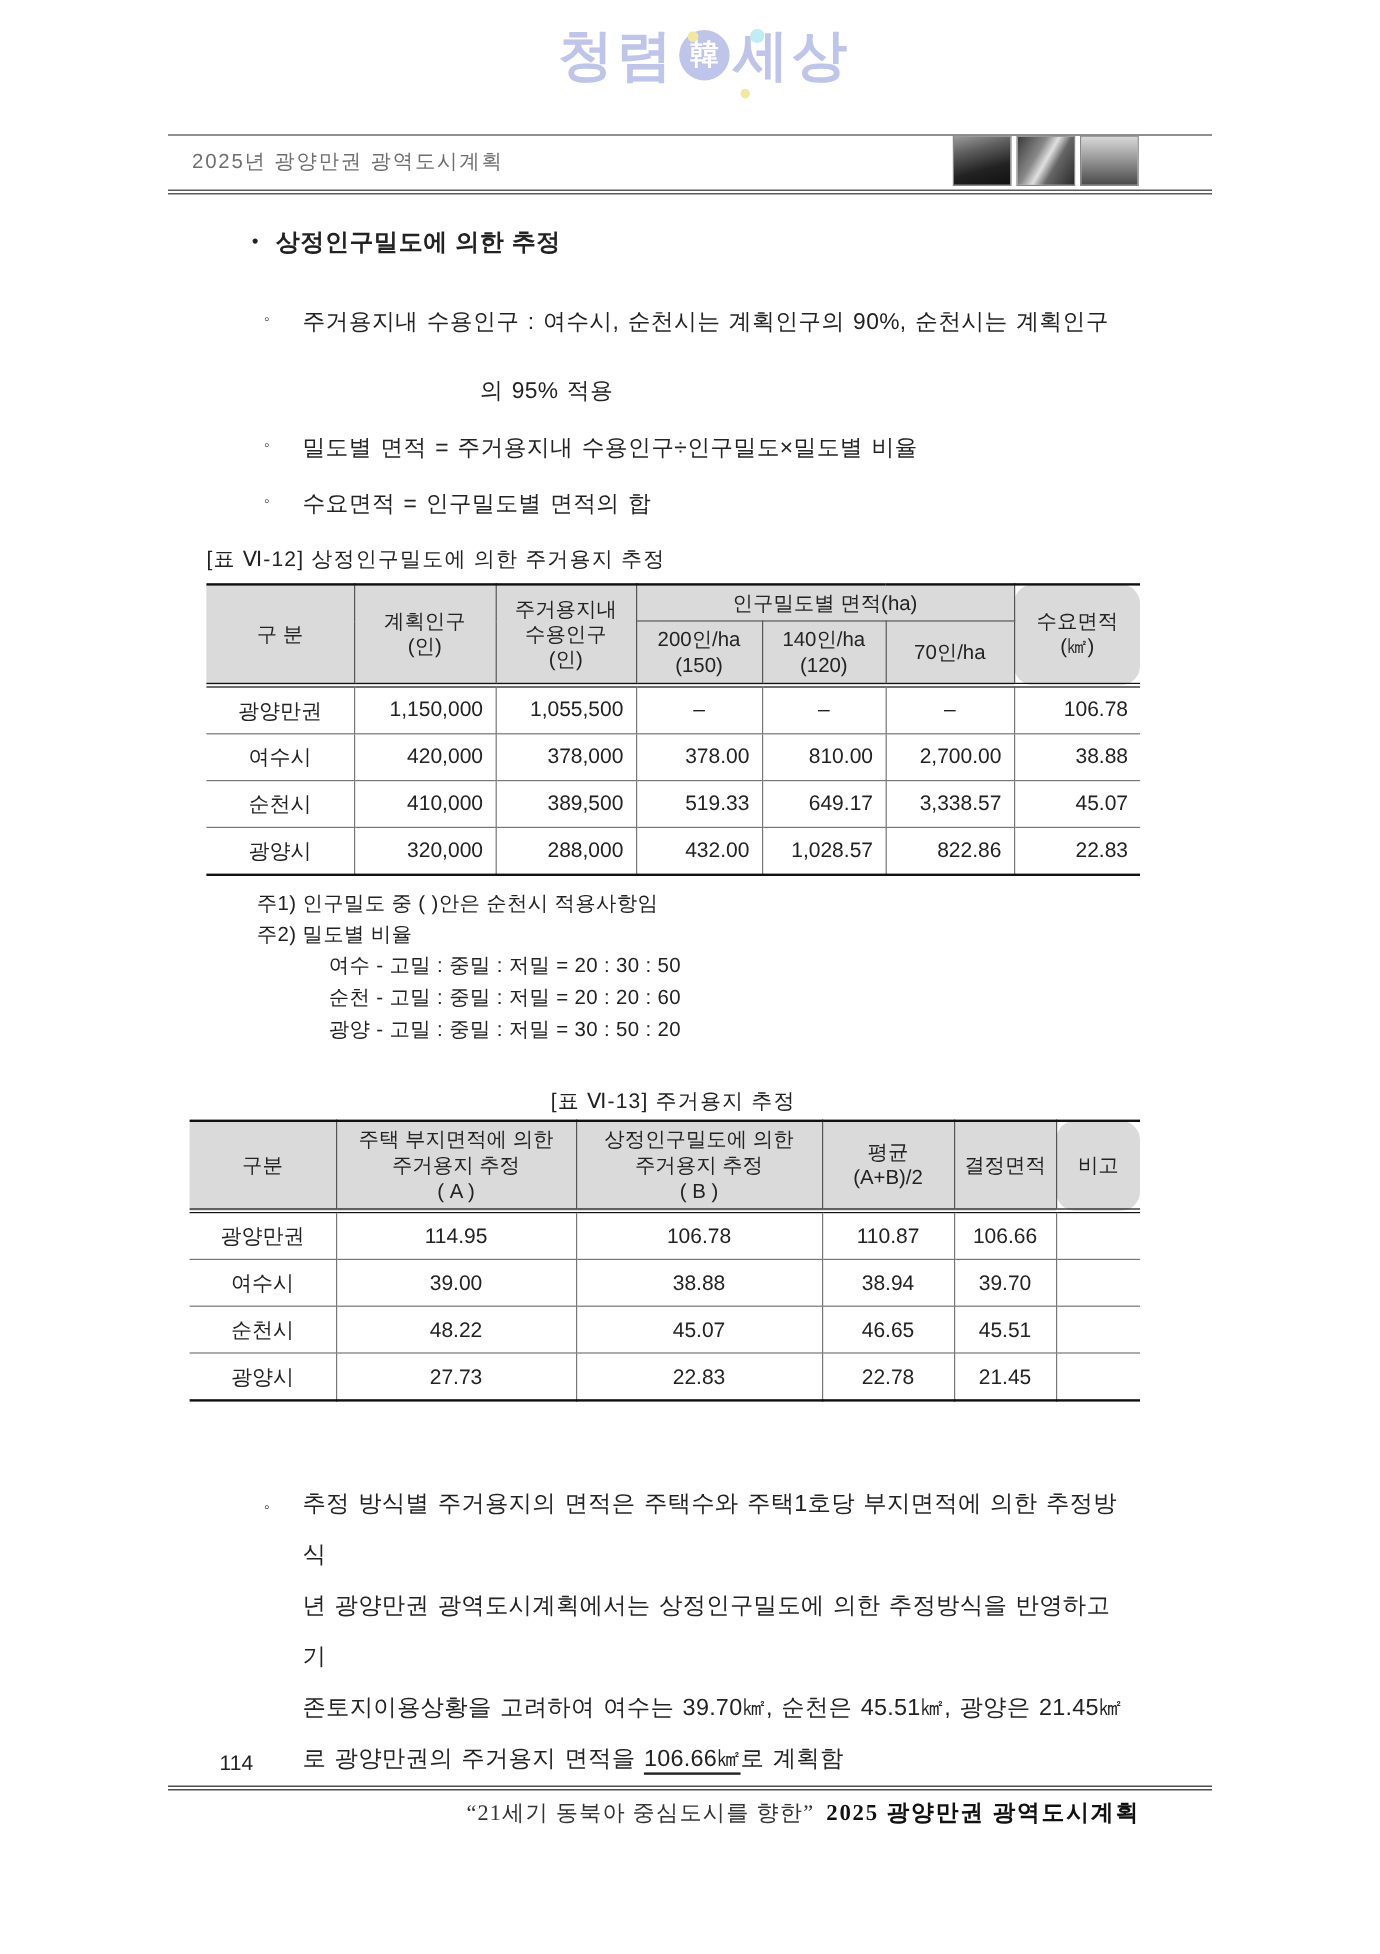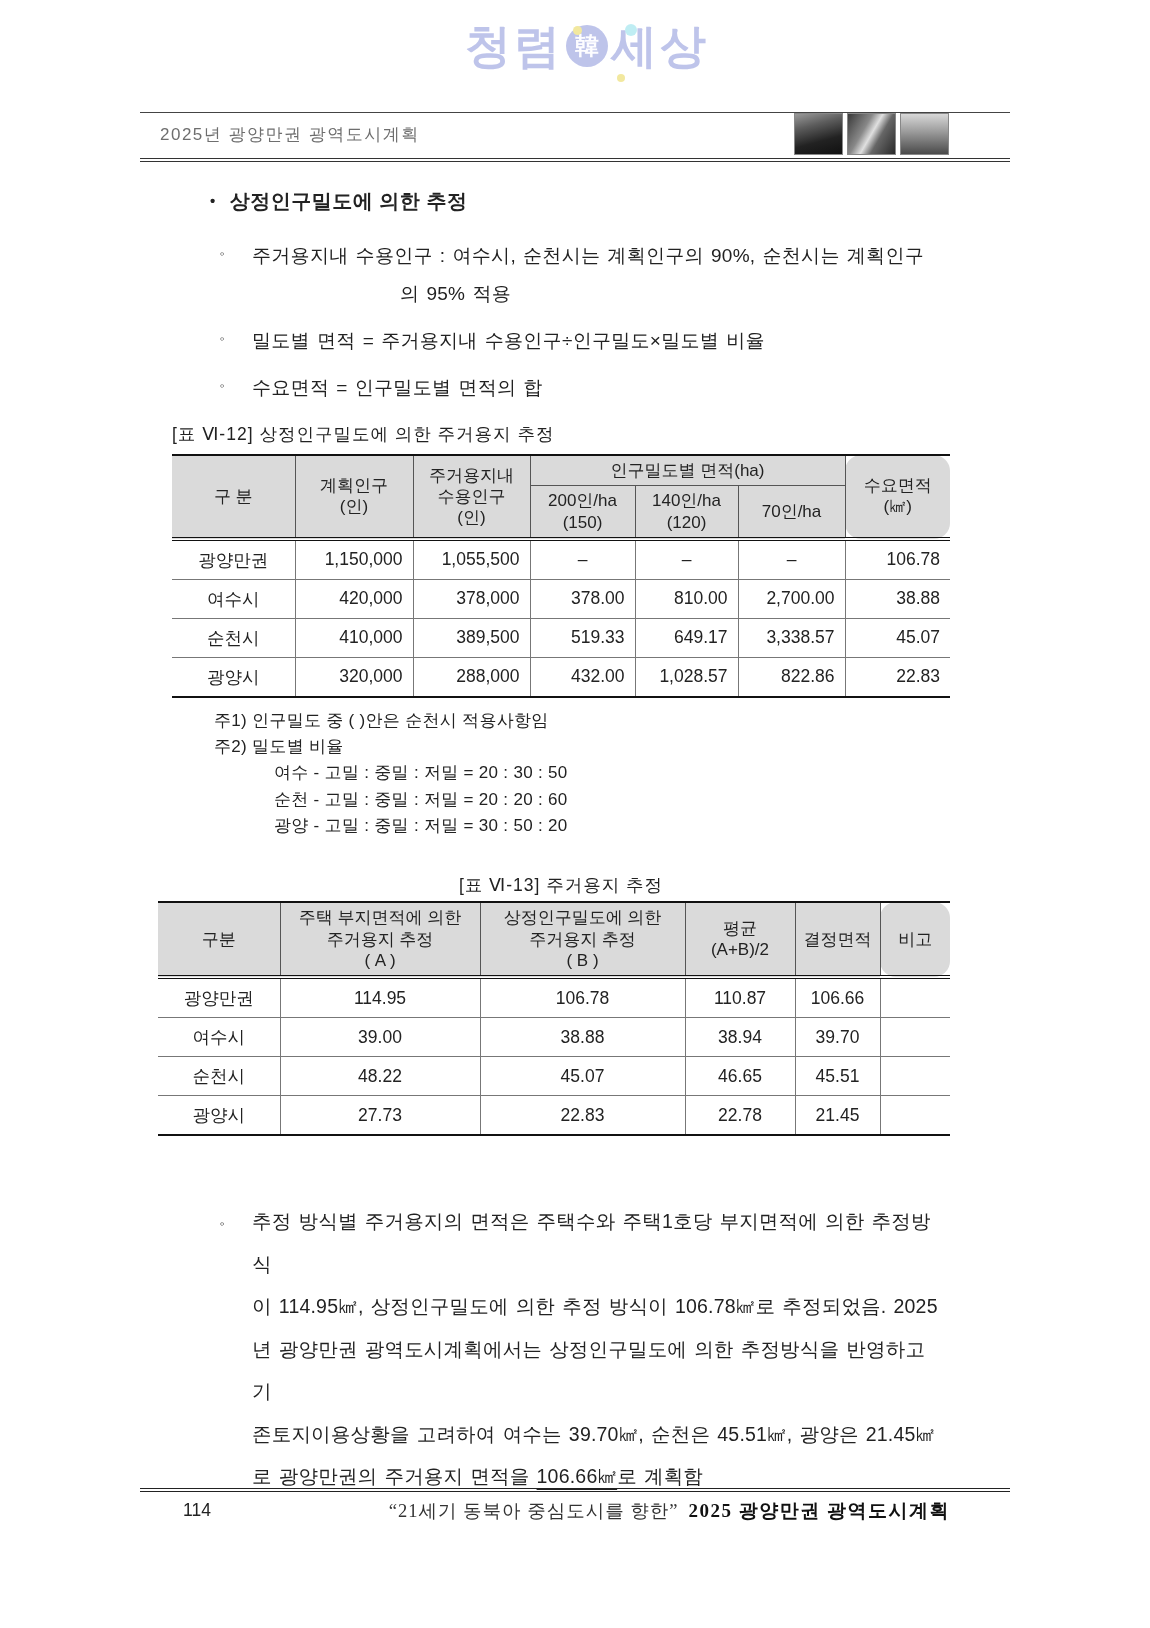--- a/index.html
+++ b/index.html
@@ -29,27 +29,27 @@
   .photo { width:49px; height:42px; border:1px solid #888; }
   .photo1 { background:linear-gradient(165deg,#9a9a9a 0%,#5d5d5d 30%,#222 65%,#111 100%); }
   .photo2 { background:linear-gradient(120deg,#3a3a3a 0%,#888 35%,#e0e0e0 50%,#666 65%,#2a2a2a 100%); }
   .photo3 { background:linear-gradient(180deg,#d8d8d8 0%,#9a9a9a 45%,#4a4a4a 100%); }
   .header-doubleline { position:absolute; top:158px; left:140px; width:870px; height:4px;
                        border-top:1.5px solid #333; border-bottom:1.5px solid #333; }
 
   
   .content { position:absolute; left:172px; top:182px; width:778px; }
 
-  .bullet-main { font-size:20px; font-weight:600; margin:6px 0 28px 38px; letter-spacing:.5px; }
+  .bullet-main { font-size:20px; font-weight:600; margin:6px 0 40px 38px; letter-spacing:.5px; }
   .bullet-main .marker { font-size:15px; margin-right:14px; vertical-align:2px; }
 
   .sub { position:relative; padding-left:34px; margin-left:46px; margin-bottom:21px;
          font-size:19px; letter-spacing:.3px; word-spacing:1.5px; }
   .sub .marker { position:absolute; left:2px; top:3px; font-size:13px; color:#333; }
-  .sub .cont-line { margin-left:148px; margin-top:12px; }
+  .sub .cont-line { margin-left:148px; margin-top:32px; }
 
   .tbl-caption { text-align:left; font-size:17.5px; letter-spacing:1px; margin:16px 0 8px 0; }
 
   table { border-collapse:collapse; table-layout:fixed; width:778px;
           border-top:2.5px solid #111; border-bottom:2.5px solid #111; }
   th { background:#dadada; font-weight:normal; font-size:17px; white-space:pre-line;
        padding:4px 2px; border:1px solid #555; line-height:1.25; }
   td { font-size:17.5px; padding:7px 8px; border:1px solid #777; height:36px; }
   .hdr-bottom { border-bottom:4px double #111; }
   .no-l { border-left:none !important;margin-left:28px; }
@@ -66,21 +66,21 @@
   .t2 td { text-align:center; height:34px; }
 
   .para { position:relative; margin:64px 0 0 46px; padding-left:34px;
           font-size:19.5px; line-height:2.18; letter-spacing:.2px; word-spacing:1.5px; }
   .para .marker { position:absolute; left:2px; top:10px; font-size:13px; }
   .para .uline { text-decoration:underline; text-decoration-thickness:2px; text-underline-offset:5px; }
 
   
   .footer-doubleline { position:absolute; top:1488px; left:140px; width:870px; height:4px;
                        border-top:1.3px solid #222; border-bottom:1.3px solid #222; }
-  .footer-page { position:absolute; top:1500px; left:183px; font-size:17.5px; color:#222;text-align:center; }
+  .footer-page { position:absolute; top:1459px; left:183px; font-size:17.5px; color:#222;text-align:center; }
   .footer-slogan { position:absolute; top:1498px; right:200px; white-space:nowrap; }
   .footer-quote { font-family:"Liberation Serif","DejaVu Serif",serif; 
                   font-size:18.5px; color:#333; letter-spacing:1px; }
   .footer-title { font-family:"Liberation Serif","DejaVu Serif",serif; font-weight:900;
                   font-size:19px; color:#111; letter-spacing:1.5px; margin-left:10px; }
 </style>
 </head>
 <body>
 
 <div class="page">
@@ -257,21 +257,20 @@
         <td>22.78</td>
         <td>21.45</td>
         <td class="no-r"></td>
       </tr>
     </tbody>
       </table>
 
     <div class="para">
       <span class="marker">◦</span>
       <div>추정 방식별 주거용지의 면적은 주택수와 주택1호당 부지면적에 의한 추정방식</div>
-      <div>이 114.95㎢, 상정인구밀도에 의한 추정 방식이 106.78㎢로 추정되었음. 2025</div>
       <div>년 광양만권 광역도시계획에서는 상정인구밀도에 의한 추정방식을 반영하고 기</div>
       <div>존토지이용상황을 고려하여 여수는 39.70㎢, 순천은 45.51㎢, 광양은 21.45㎢</div>
       <div><span>로 광양만권의 주거용지 면적을 </span><span class="uline">106.66㎢</span><span>로 계획함</span></div>
     </div>
 
   </div>
 
   <div class="footer-doubleline"></div>
   <div class="footer-page">114</div>
   <div class="footer-slogan">

